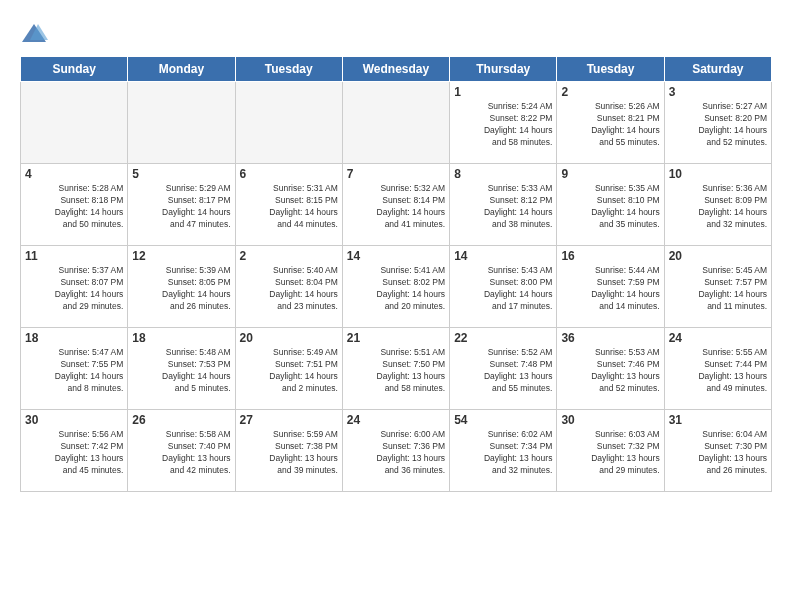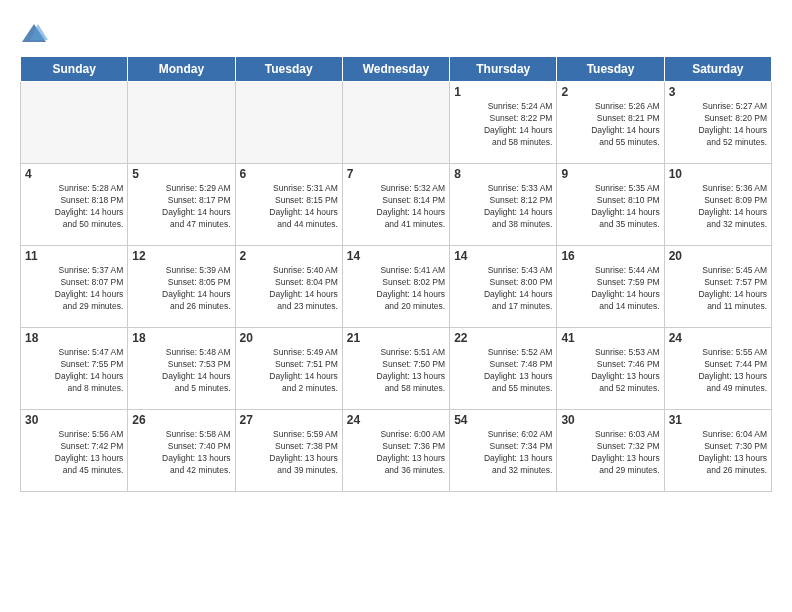--- a/index.html
+++ b/index.html
@@ -223,21 +223,21 @@
           </td>
           <td>
             <span class="day-number">21</span>
             <div class="day-info">Sunrise: 5:51 AM<br>Sunset: 7:50 PM<br>Daylight: 13 hours<br>and 58 minutes.</div>
           </td>
           <td>
             <span class="day-number">22</span>
             <div class="day-info">Sunrise: 5:52 AM<br>Sunset: 7:48 PM<br>Daylight: 13 hours<br>and 55 minutes.</div>
           </td>
           <td>
-            <span class="day-number">41</span>
+            <span class="day-number">36</span>
             <div class="day-info">Sunrise: 5:53 AM<br>Sunset: 7:46 PM<br>Daylight: 13 hours<br>and 52 minutes.</div>
           </td>
           <td>
             <span class="day-number">24</span>
             <div class="day-info">Sunrise: 5:55 AM<br>Sunset: 7:44 PM<br>Daylight: 13 hours<br>and 49 minutes.</div>
           </td>
         </tr>
         <tr>
           <td>
             <span class="day-number">30</span>

